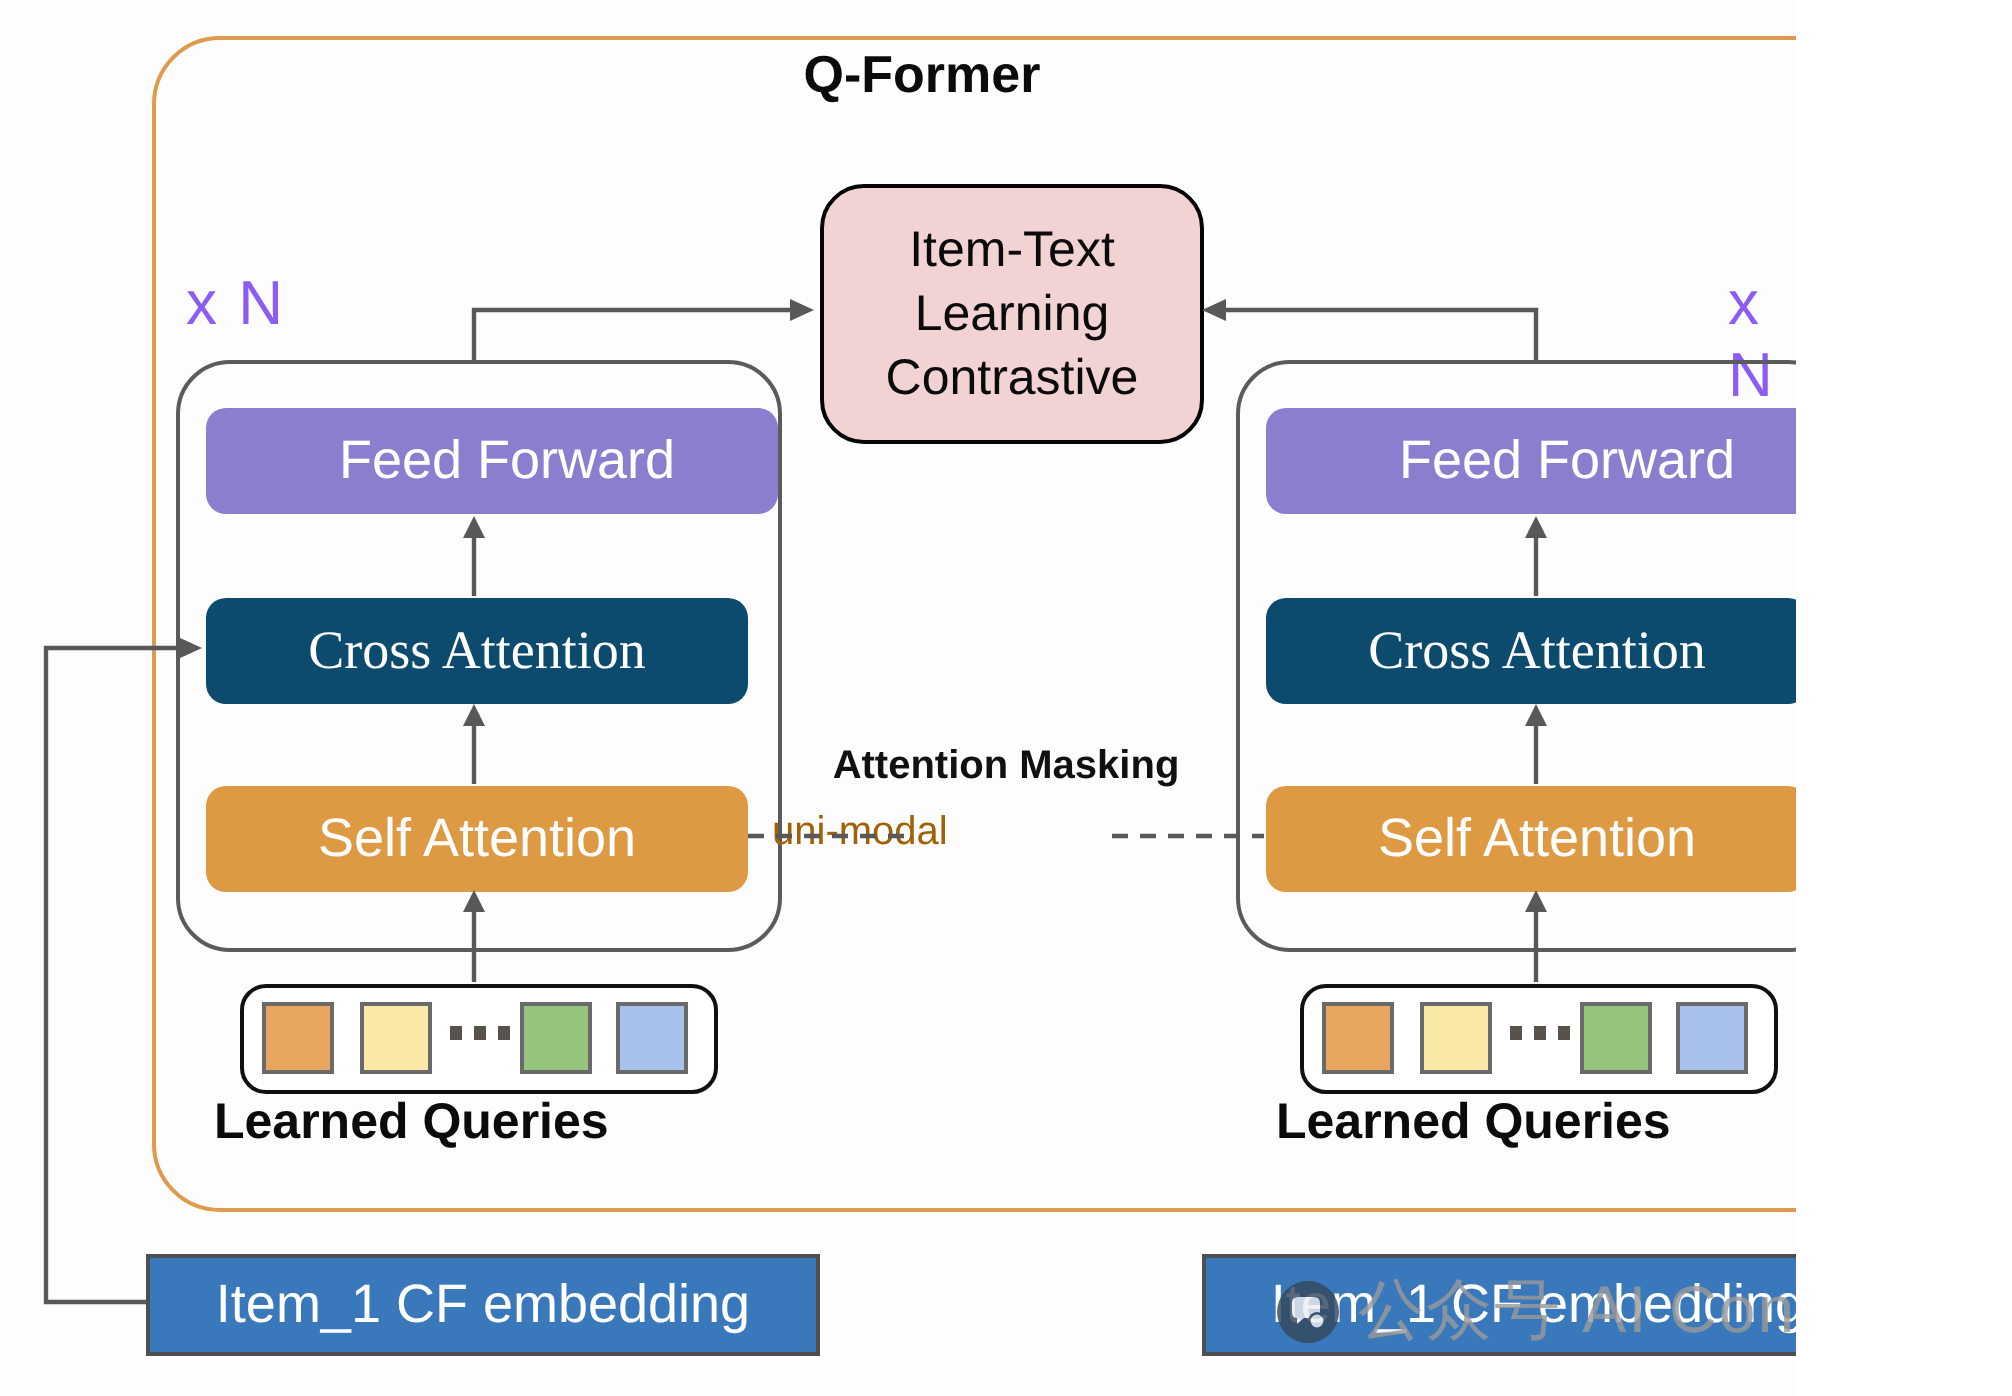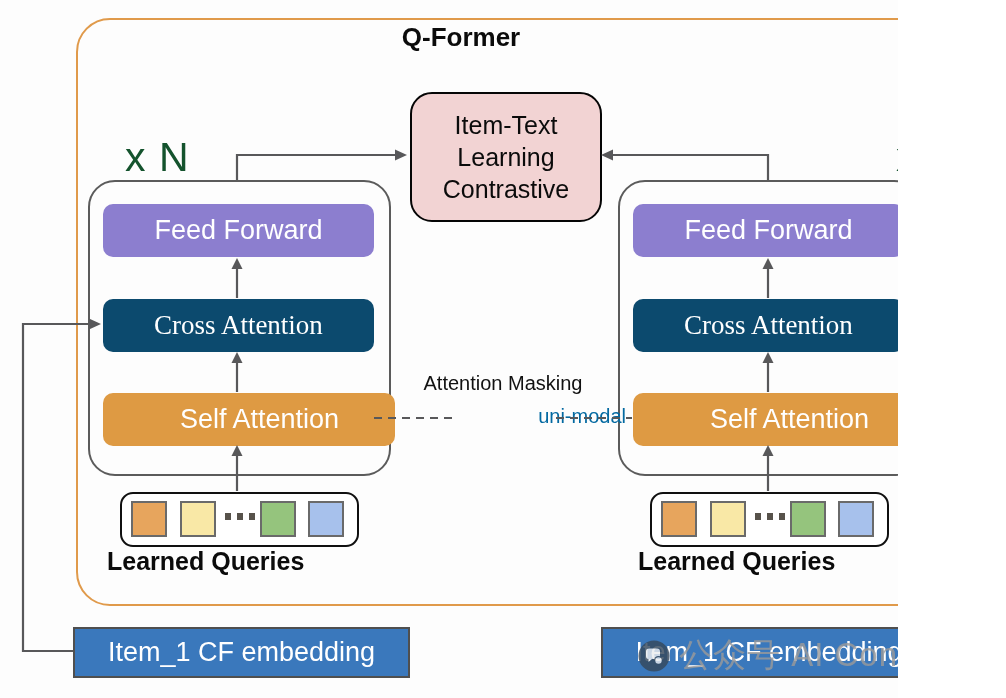--- a/index.html
+++ b/index.html
@@ -20,47 +20,47 @@
     text-align:center;font-size:26px;font-weight:bold;color:#0b0b0b;
   }
   
   .itc-box{
     position:absolute;left:410px;top:92px;width:188px;height:126px;
     background:#F2D3D3;border:2.5px solid #050505;border-radius:22px;
     display:flex;flex-direction:column;align-items:center;justify-content:center;
     font-size:25px;color:#0b0b0b;line-height:1.28;text-align:right;
   }
   .xn{
-    position:absolute;top:134px;font-size:41px;color:#14532d;letter-spacing:1px;margin-left:32px;
+    position:absolute;top:134px;font-size:31px;color:#8b5cf6;letter-spacing:1px;
   }
   .xn.left{left:93px;}
   .xn.right{left:864px;}
   
   .tower{
     position:absolute;top:180px;width:299px;height:292px;
     border:2px solid #5b5b5b;border-radius:27px;background:transparent;
   }
   .tower.left{left:88px;}
   .tower.right{left:618px;}
   .block{
     position:absolute;left:13px;width:271px;height:53px;border-radius:10px;
     display:flex;align-items:center;justify-content:center;
     color:#ffffff;font-size:27px;
   }
-  .block.ff{top:22px;background:#8C7ECF;}
+  .block.ff{top:22px;background:#8C7ECF;padding-left:15px;}
   .block.ca{top:117px;background:#0c4a6e;font-family:Liberation Serif, serif;}
-  .block.sa{top:211px;background:#DE9A43;padding-left:21px;}
+  .block.sa{top:211px;background:#DE9A43;}
   
   .masking-title{
     position:absolute;left:383px;top:372px;width:240px;text-align:center;
-    font-size:20px;font-weight:normal;color:#111111;
+    font-size:20px;font-weight:bold;color:#111111;
   }
   .masking-mode{
-    position:absolute;left:386px;top:405px;width:240px;text-align:right;
-    font-size:20px;color:#0369a1;
+    position:absolute;left:386px;top:405px;width:240px;text-align:left;
+    font-size:20px;color:#a16207;
   }
   
   .lq-box{
     position:absolute;top:492px;height:51px;width:235px;
     background:#ffffff;border:2.5px solid #101010;border-radius:13px;
   }
   .lq-box.left{left:120px;}
   .lq-box.right{left:650px;}
   .q-square{
     position:absolute;top:7px;width:36px;height:36px;border:2px solid #6a6a6a;

